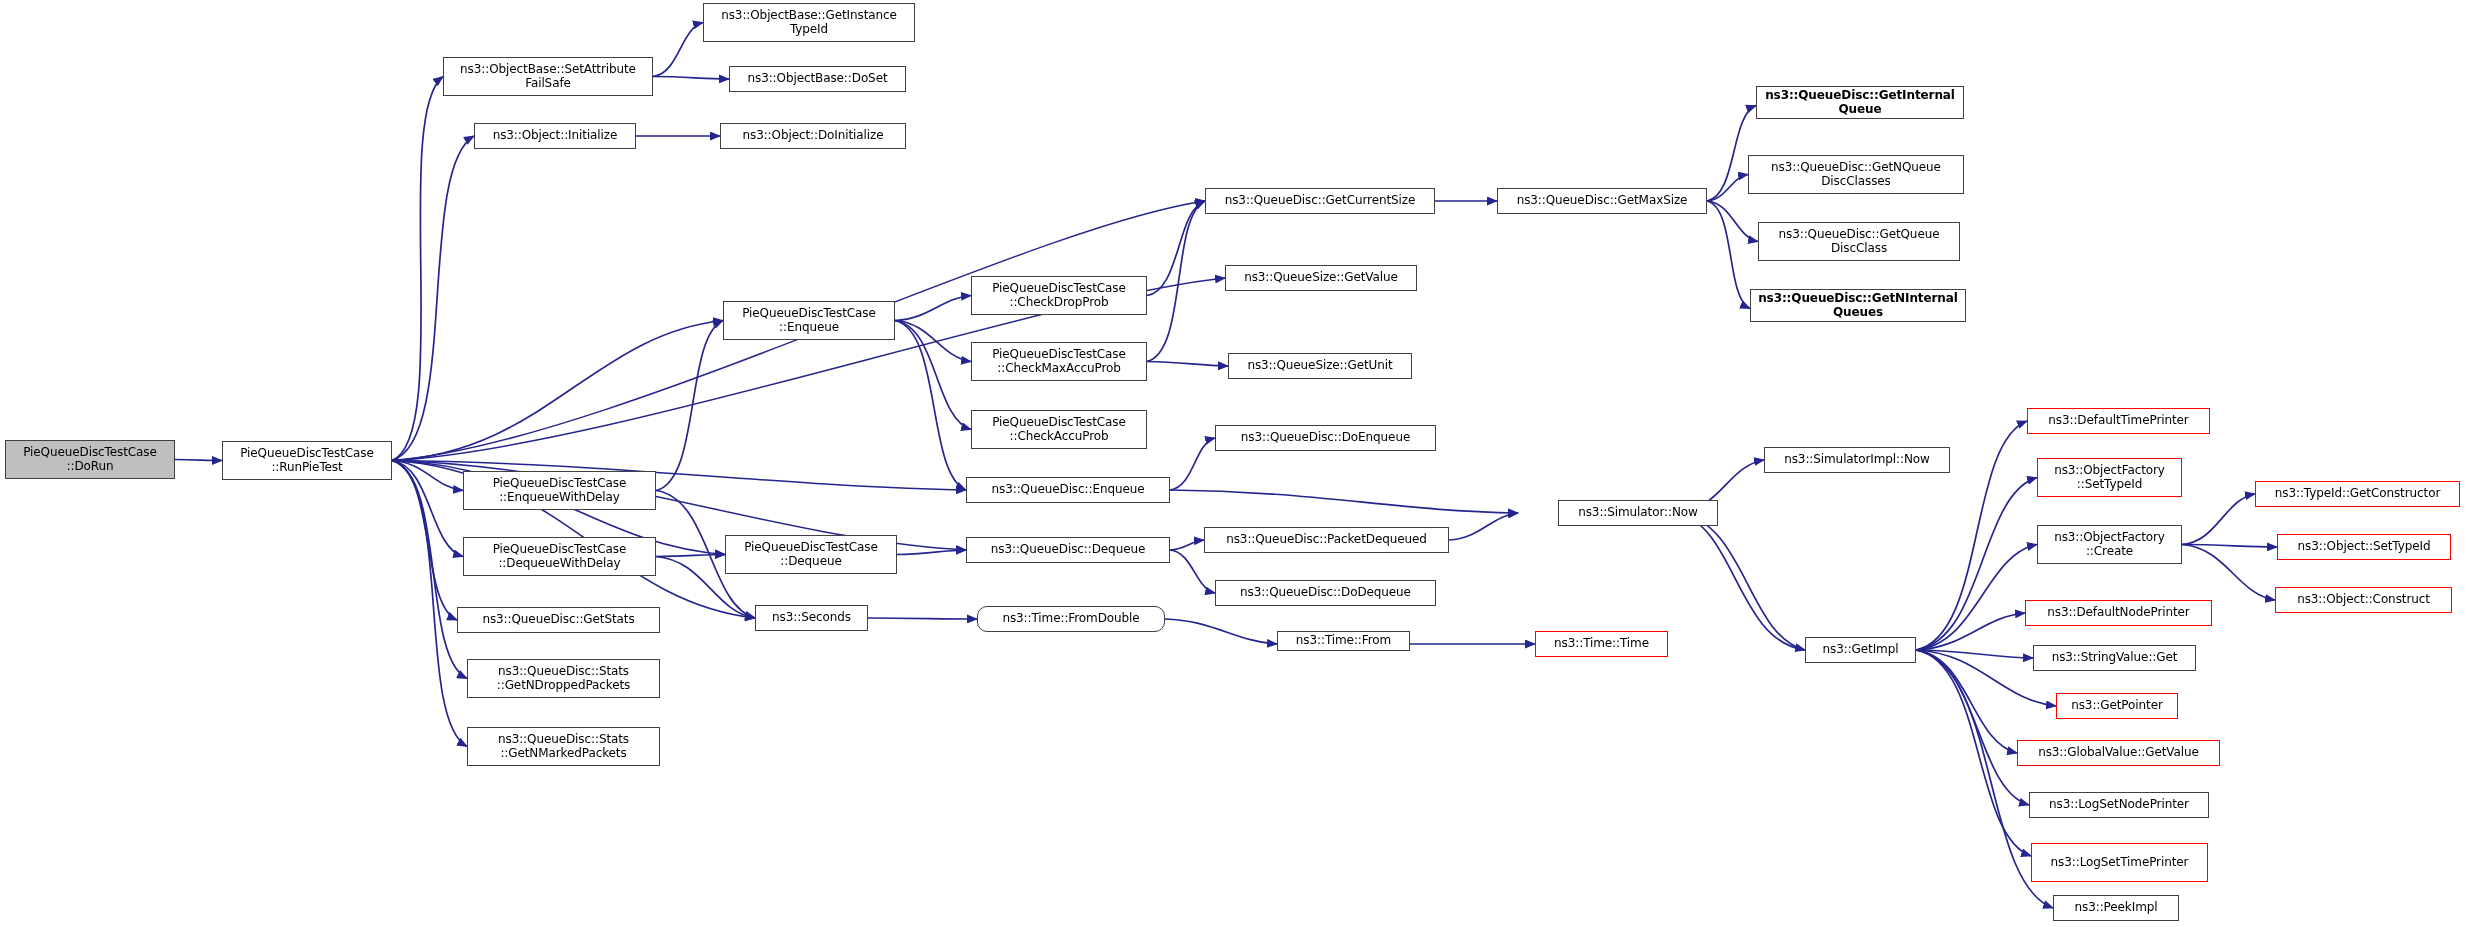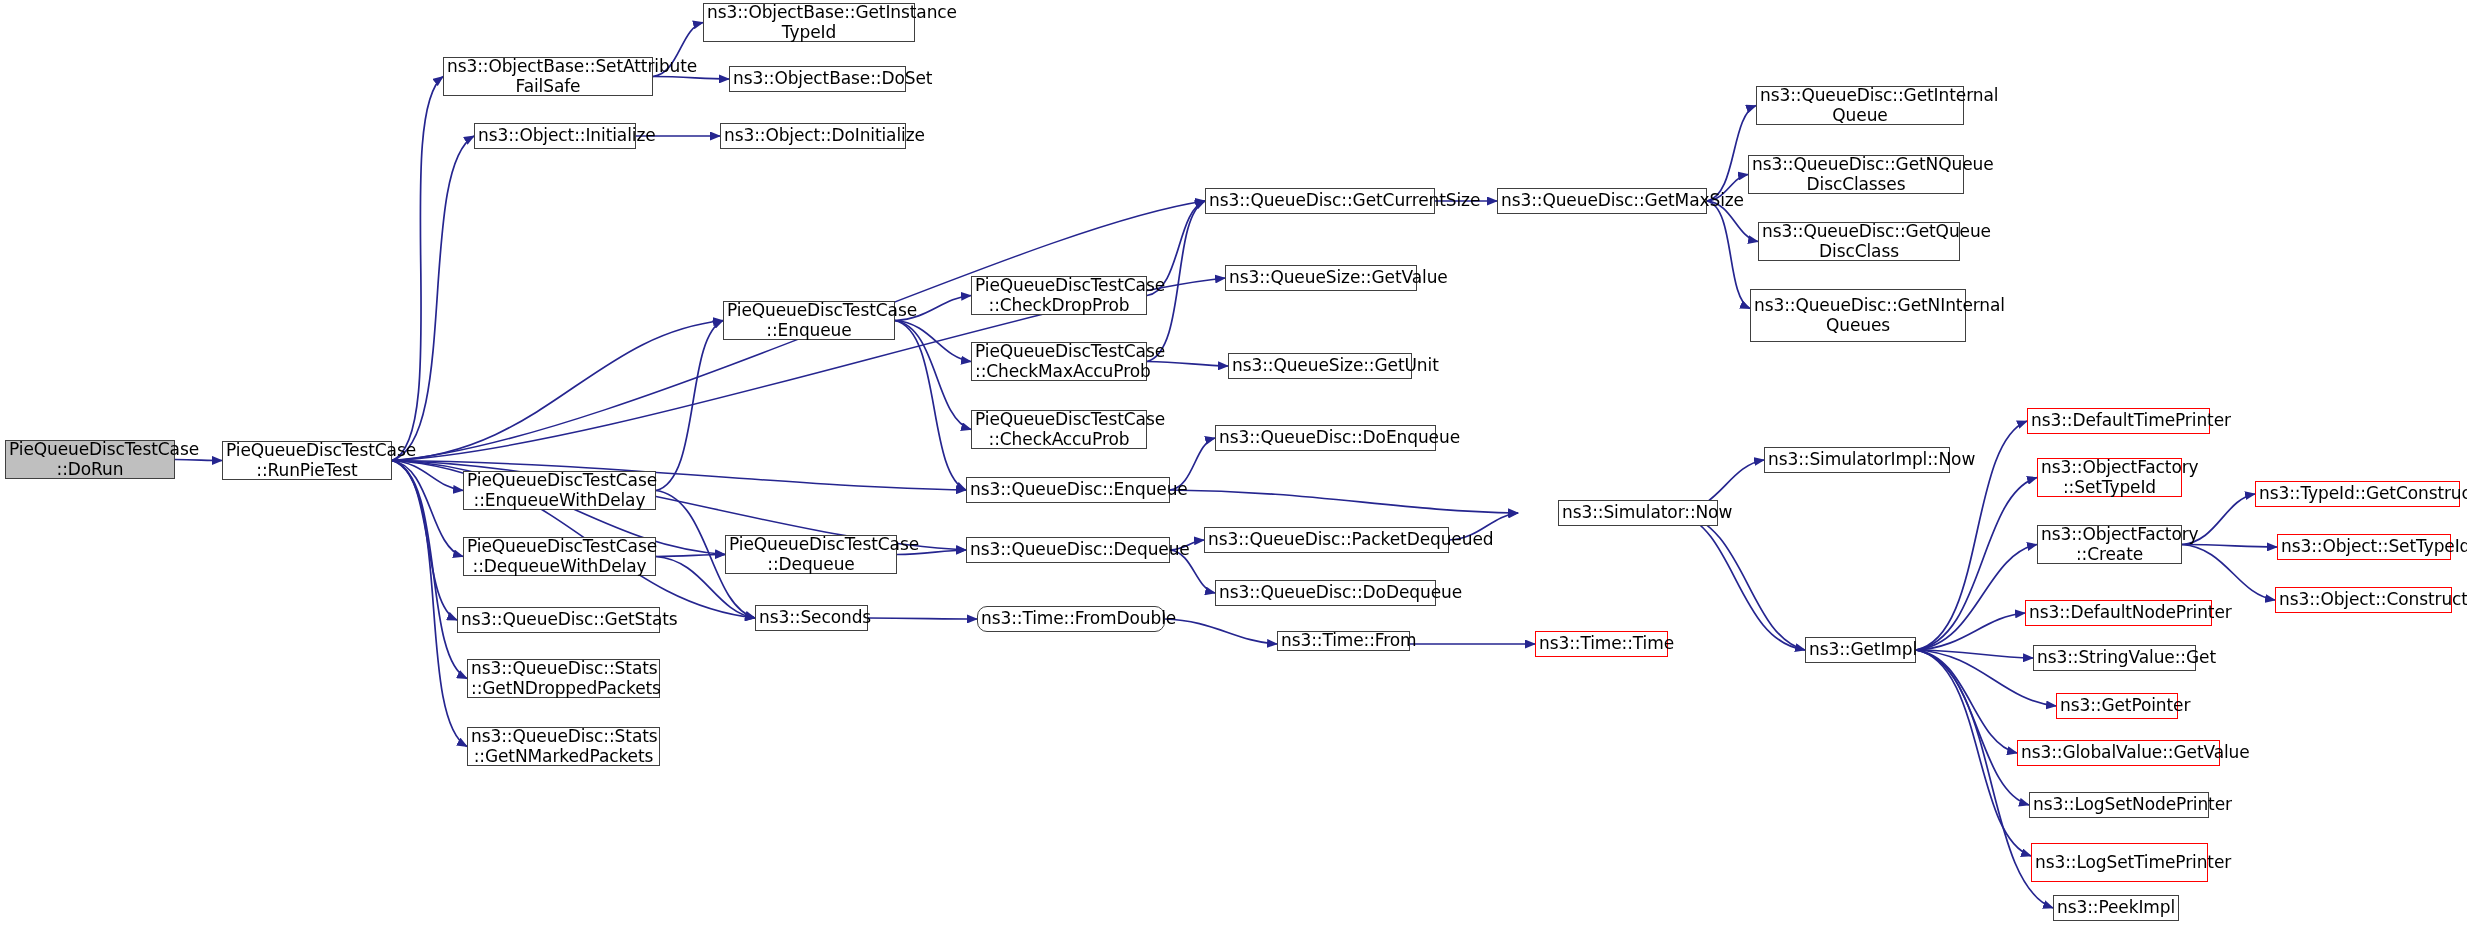--- a/index.html
+++ b/index.html
@@ -1,21 +1,21 @@
 <!DOCTYPE html>
 <html><head>
 <meta charset="utf-8">
 <style>
   html,body{margin:0;padding:0;background:#ffffff;}
   body{font-family:"DejaVu Sans","Liberation Sans",sans-serif;}
   #graph-root{position:relative;width:2467px;height:927px;background:#fff;overflow:hidden;}
   svg.edges{position:absolute;left:0;top:0;width:2467px;height:927px;pointer-events:none;}
   .node{position:absolute;box-sizing:border-box;display:flex;align-items:center;justify-content:center;
         text-align:center;line-height:1.12;background:#ffffff;border:1px solid #404040;
-        font-size:17px;color:#000;letter-spacing:-0.1px;white-space:pre-line;padding:0 3px;}
+        font-size:12px;color:#000;letter-spacing:-0.1px;white-space:pre-line;padding:0 3px;}
   .node.red{border-color:#ff0000;}
   .node.cur{background:#bfbfbf;border-color:#404040;}
   .node .lbl{display:block;width:100%;}
 </style>
 </head>
 <body>
 
 <div id="graph-root">
   <svg class="edges" id="edge-layer" viewBox="0 0 2467 927" preserveAspectRatio="none">
     <defs>
@@ -112,27 +112,27 @@
       <div class="node" style="left: 725px; top: 535px; width: 172px; height: 39px;"><span class="lbl">PieQueueDiscTestCase
 ::Dequeue</span></div>
       <div class="node" style="left: 755px; top: 605px; width: 113px; height: 26px;"><span class="lbl">ns3::Seconds</span></div>
       <div class="node" style="left: 457px; top: 607px; width: 203px; height: 26px;"><span class="lbl">ns3::QueueDisc::GetStats</span></div>
       <div class="node" style="left: 467px; top: 659px; width: 193px; height: 39px;"><span class="lbl">ns3::QueueDisc::Stats
 ::GetNDroppedPackets</span></div>
       <div class="node" style="left: 467px; top: 727px; width: 193px; height: 39px;"><span class="lbl">ns3::QueueDisc::Stats
 ::GetNMarkedPackets</span></div>
       <div class="node" style="left: 1205px; top: 188px; width: 230px; height: 26px;"><span class="lbl">ns3::QueueDisc::GetCurrentSize</span></div>
       <div class="node" style="left: 1497px; top: 188px; width: 210px; height: 26px;"><span class="lbl">ns3::QueueDisc::GetMaxSize</span></div>
-      <div class="node" style="left: 1756px; top: 86px; width: 208px; height: 39px;"><span class="lbl">ns3::QueueDisc::GetInternal
+      <div class="node" style="left: 1756px; top: 86px; width: 208px; height: 33px; font-weight: bold;"><span class="lbl">ns3::QueueDisc::GetInternal
 Queue</span></div>
       <div class="node" style="left: 1748px; top: 155px; width: 216px; height: 39px;"><span class="lbl">ns3::QueueDisc::GetNQueue
 DiscClasses</span></div>
       <div class="node" style="left: 1758px; top: 222px; width: 202px; height: 39px;"><span class="lbl">ns3::QueueDisc::GetQueue
 DiscClass</span></div>
-      <div class="node" style="left: 1750px; top: 289px; width: 216px; height: 53px;"><span class="lbl">ns3::QueueDisc::GetNInternal
+      <div class="node" style="left: 1750px; top: 289px; width: 216px; height: 33px; font-weight: bold;"><span class="lbl">ns3::QueueDisc::GetNInternal
 Queues</span></div>
       <div class="node" style="left: 1225px; top: 265px; width: 192px; height: 26px;"><span class="lbl">ns3::QueueSize::GetValue</span></div>
       <div class="node" style="left: 1228px; top: 353px; width: 184px; height: 26px;"><span class="lbl">ns3::QueueSize::GetUnit</span></div>
       <div class="node" style="left: 966px; top: 477px; width: 204px; height: 26px;"><span class="lbl">ns3::QueueDisc::Enqueue</span></div>
       <div class="node" style="left: 1215px; top: 425px; width: 221px; height: 26px;"><span class="lbl">ns3::QueueDisc::DoEnqueue</span></div>
       <div class="node" style="left: 966px; top: 537px; width: 204px; height: 26px;"><span class="lbl">ns3::QueueDisc::Dequeue</span></div>
       <div class="node" style="left: 1204px; top: 527px; width: 245px; height: 26px;"><span class="lbl">ns3::QueueDisc::PacketDequeued</span></div>
       <div class="node" style="left: 1215px; top: 580px; width: 221px; height: 26px;"><span class="lbl">ns3::QueueDisc::DoDequeue</span></div>
       <div class="node" style="left: 977px; top: 606px; width: 188px; height: 26px; border-radius: 10px;"><span class="lbl">ns3::Time::FromDouble</span></div>
       <div class="node" style="left: 1277px; top: 631px; width: 133px; height: 20px;"><span class="lbl">ns3::Time::From</span></div>

